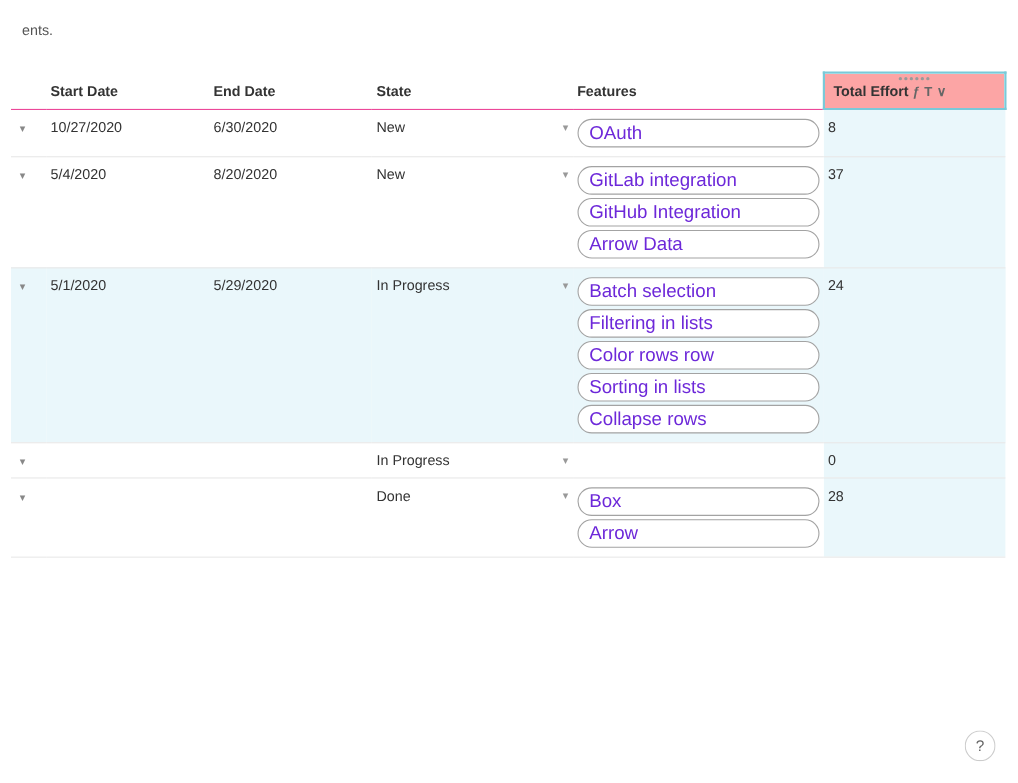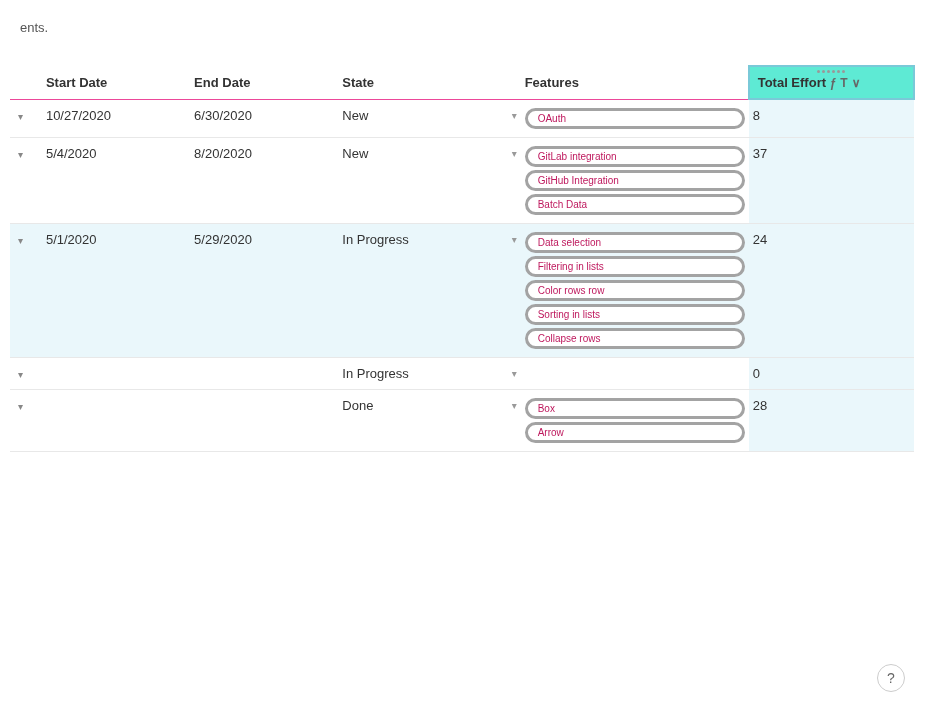--- a/index.html
+++ b/index.html
@@ -39,21 +39,21 @@
     thead th {
       text-align: left;
       font-weight: 600;
       font-size: 13px;
       color: #333;
       padding: 8px 8px 8px 4px;
       border-bottom: 1px solid #ec4899;
       white-space: nowrap;
     }
     thead th.col-total-effort-header {
-      background: #5eead4;
+      background: #fca5a5;
       border: 2px solid #7ac9d8;
       border-radius: 3px;
       padding: 8px 8px;
       position: relative;
     }
     .header-icons {
       display: inline-flex;
       align-items: center;
       gap: 4px;
       font-size: 12px;
@@ -111,25 +111,25 @@
       margin-top: 2px;
       cursor: pointer;
     }
     .features-list {
       display: flex;
       flex-direction: column;
       gap: 3px;
     }
     .feature-tag {
       display: inline-block;
-      border: 3px solid #a3a3a3;
+      border: 1px solid #a3a3a3;
       border-radius: 20px;
       padding: 2px 10px;
-      font-size: 10px;
-      color: #be185d;
+      font-size: 17px;
+      color: #6d28d9;
       background: #fff;
       white-space: nowrap;
     }
     .help-btn {
       position: fixed;
       bottom: 20px;
       right: 20px;
       width: 28px;
       height: 28px;
       border: 1px solid #ccc;
@@ -212,38 +212,38 @@
             <td>
               <div class="state-cell">
                 <span class="state-text">New</span>
                 <span class="dropdown-arrow">▾</span>
               </div>
             </td>
             <td>
               <div class="features-list">
                 <span class="feature-tag">GitLab integration</span>
                 <span class="feature-tag">GitHub Integration</span>
-                <span class="feature-tag">Batch Data</span>
+                <span class="feature-tag">Arrow Data</span>
               </div>
             </td>
             <td class="total-effort-cell">37</td>
           </tr>
           <tr class="highlighted">
             <td><span class="expand-arrow">▾</span></td>
             <td>5/1/2020</td>
             <td>5/29/2020</td>
             <td>
               <div class="state-cell">
                 <span class="state-text">In Progress</span>
                 <span class="dropdown-arrow">▾</span>
               </div>
             </td>
             <td>
               <div class="features-list">
-                <span class="feature-tag">Data selection</span>
+                <span class="feature-tag">Batch selection</span>
                 <span class="feature-tag">Filtering in lists</span>
                 <span class="feature-tag">Color rows row</span>
                 <span class="feature-tag">Sorting in lists</span>
                 <span class="feature-tag">Collapse rows</span>
               </div>
             </td>
             <td class="total-effort-cell">24</td>
           </tr>
           <tr>
             <td><span class="expand-arrow">▾</span></td>

